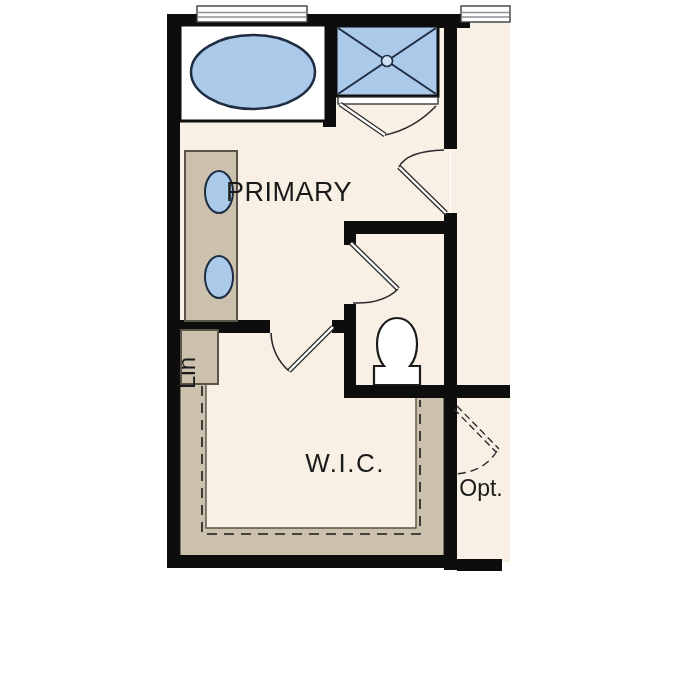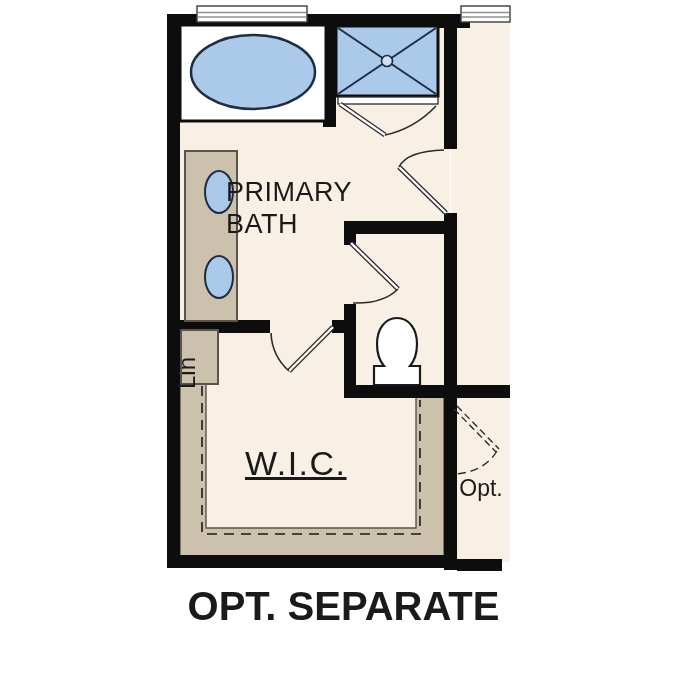--- a/index.html
+++ b/index.html
@@ -12,21 +12,21 @@
     overflow:hidden;
   }
   .stage svg{position:absolute;left:0;top:0;}
   .label{position:absolute;color:#1a1a1a;}
   .label-primary-bath{
     left:226px;top:161px;width:160px;
     text-align:left;font-weight:normal;font-size:27px;line-height:32px;letter-spacing:.5px;margin-top:15px;
   }
   .label-wic{
     left:245px;top:450px;width:140px;
-    text-align:left;font-size:34px;line-height:26px;letter-spacing:1.5px;text-decoration:underline;
+    text-align:right;font-size:26px;line-height:26px;letter-spacing:1.5px;
   }
   .label-lin{
     left:199px;top:357px;width:0;height:0;
     font-size:24px;line-height:24px;white-space:nowrap;
     display:flex;align-items:center;justify-content:center;
     transform:rotate(-90deg);
   }
   .label-lin span{transform:translate(-50%,-50%);position:absolute;}
   .label-optdoor{
     left:441px;top:474px;width:80px;
@@ -124,32 +124,30 @@
       <line x1="198" y1="12.5" x2="306" y2="12.5" stroke="#909090" stroke-width="1.4"></line>
       <line x1="198" y1="17" x2="306" y2="17" stroke="#909090" stroke-width="1.4"></line>
       <rect x="461" y="6" width="49" height="16" fill="#ffffff" stroke="#3c3c3c" stroke-width="1.4"></rect>
       <line x1="462" y1="12.5" x2="509" y2="12.5" stroke="#909090" stroke-width="1.4"></line>
       <line x1="462" y1="17" x2="509" y2="17" stroke="#909090" stroke-width="1.4"></line>
     </g>
   </svg>
 
   <div class="label label-primary-bath">
     <span>PRIMARY</span>
-    <span>BATH</span>
   </div>
 
   <div class="label label-lin">
     <span>Lin</span>
   </div>
 
   <div class="label label-wic">
     <span>W.I.C.</span>
   </div>
 
   <div class="label label-optdoor">
     <span>Opt.</span>
   </div>
 
   <div class="caption">
-    <span>OPT. SEPARATE</span>
   </div>
 
 </div>
 
 </body></html>

